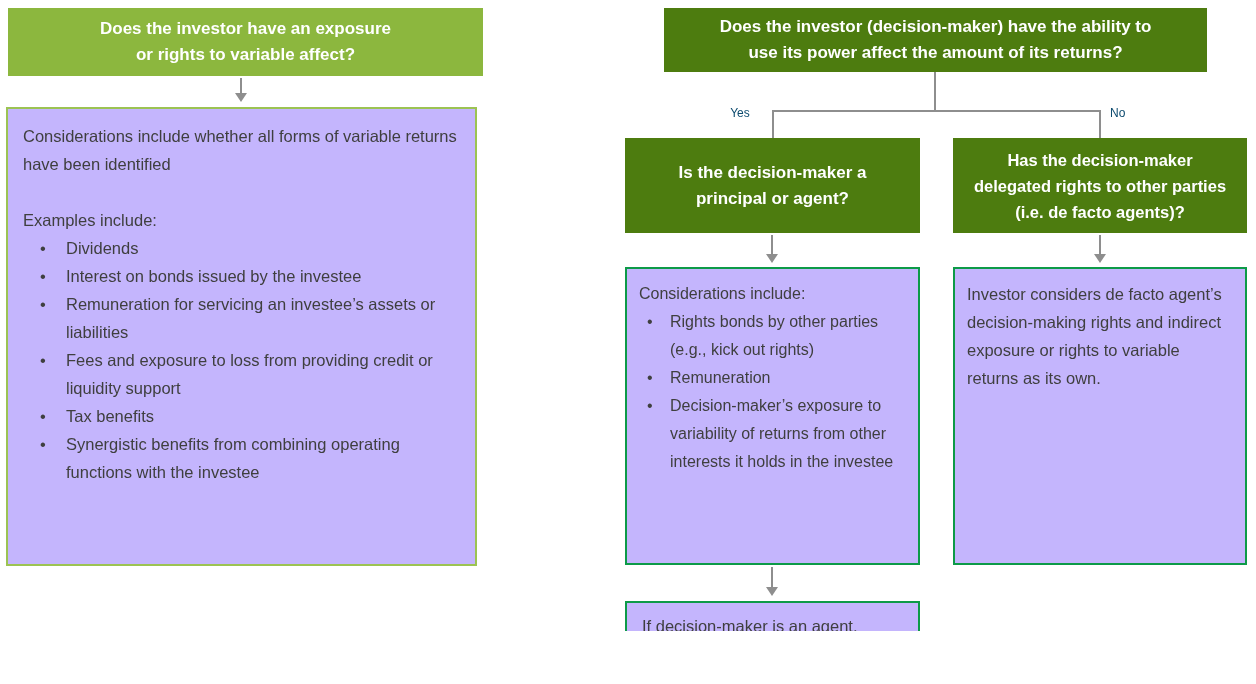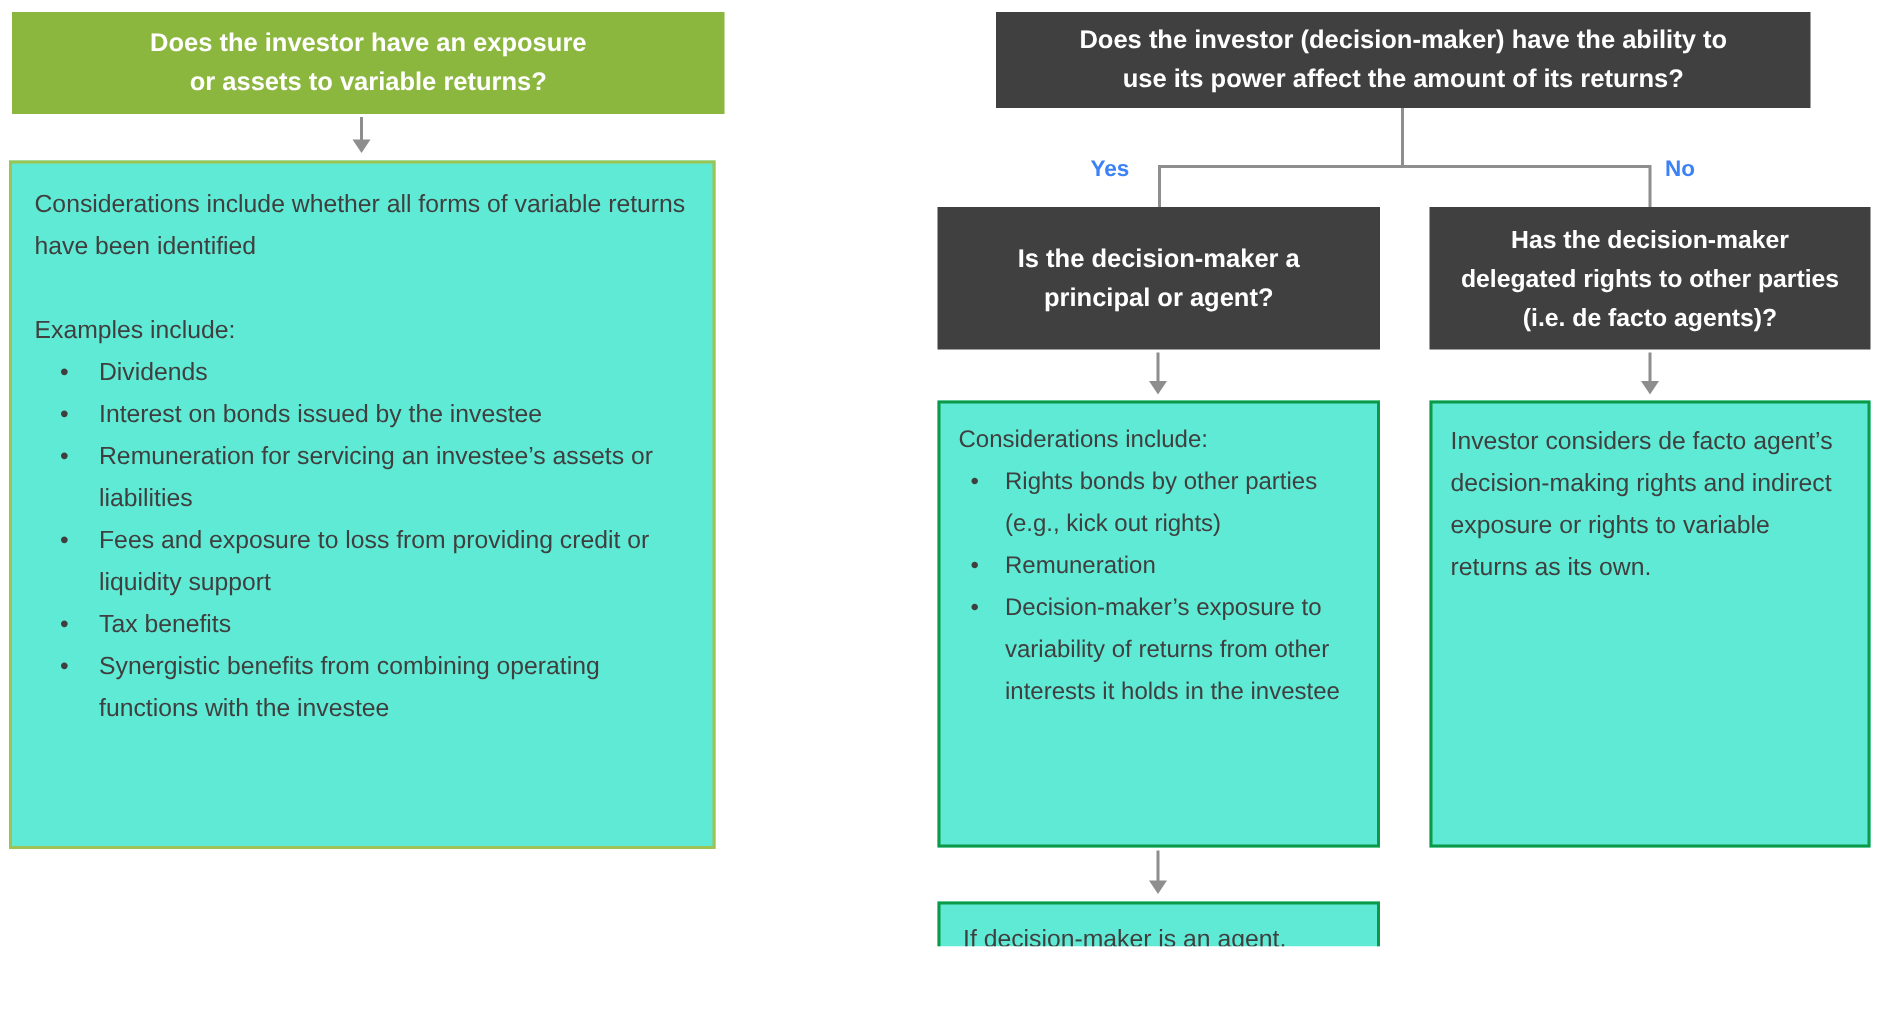--- a/index.html
+++ b/index.html
@@ -9,51 +9,51 @@
     background:#fff;
     font-family:"Liberation Sans","DejaVu Sans",sans-serif;
     overflow:hidden;
   }
   .hdr{
     position:absolute;
     display:flex;flex-direction:column;justify-content:center;align-items:center;
     color:#fff;font-weight:bold;font-size:17px;line-height:26px;text-align:center;
   }
   .hdr.light{background:#8CB73E;}
-  .hdr.dark{background:#404040;}
+  .hdr.dark{background:#4d7c0f;}
   .obox{
-    position:absolute;background:#5eead4;border:2px solid #9CC353;
+    position:absolute;background:#c4b5fd;border:2px solid #9CC353;
     color:#3F3F3F;font-size:16.5px;line-height:28px;box-sizing:border-box;
   }
   .obox.darkline{border-color:#0D9A48;}
   .vline{position:absolute;width:2px;background:#8E8E8E;}
   .hline{position:absolute;height:2px;background:#8E8E8E;}
   .ahead{
     position:absolute;width:0;height:0;
     border-left:6px solid transparent;border-right:6px solid transparent;
     border-top:9px solid #8E8E8E;
   }
-  .blabel{position:absolute;font-weight:bold;color:#3b82f6;font-size:15px;line-height:20px;}
+  .blabel{position:absolute;font-weight:normal;color:#0c4a6e;font-size:12px;line-height:20px;}
   .pad-left{padding:13px 15px;}
   .pad-mid{padding:11px 12px;}
   .spacer{height:28px;}
   .li{position:relative;padding-left:43px;}
   .li::before{content:"\2022";position:absolute;left:17px;color:#3F3F3F;}
   .li2{position:relative;padding-left:31px;}
   .li2::before{content:"\2022";position:absolute;left:8px;color:#3F3F3F;}
   .concl{padding:9px 10px 0 15px;}
 </style>
 </head>
 <body>
 
 <div id="canvas">
 
   <div class="hdr light" style="left:8px;top:8px;width:475px;height:68px;">
     <span>Does the investor have an exposure</span>
-    <span>or assets to variable returns?</span>
+    <span>or rights to variable affect?</span>
   </div>
 
   <div class="vline" style="left:240px;top:78px;height:16px;"></div>
   <div class="ahead" style="left:235px;top:93px;"></div>
 
   <div class="obox pad-left" style="left:6px;top:107px;width:471px;height:459px;">
     <div>Considerations include whether all forms of variable returns have been identified</div>
     <div class="spacer"></div>
     <div>Examples include:</div>
     <div class="li">Dividends</div>

